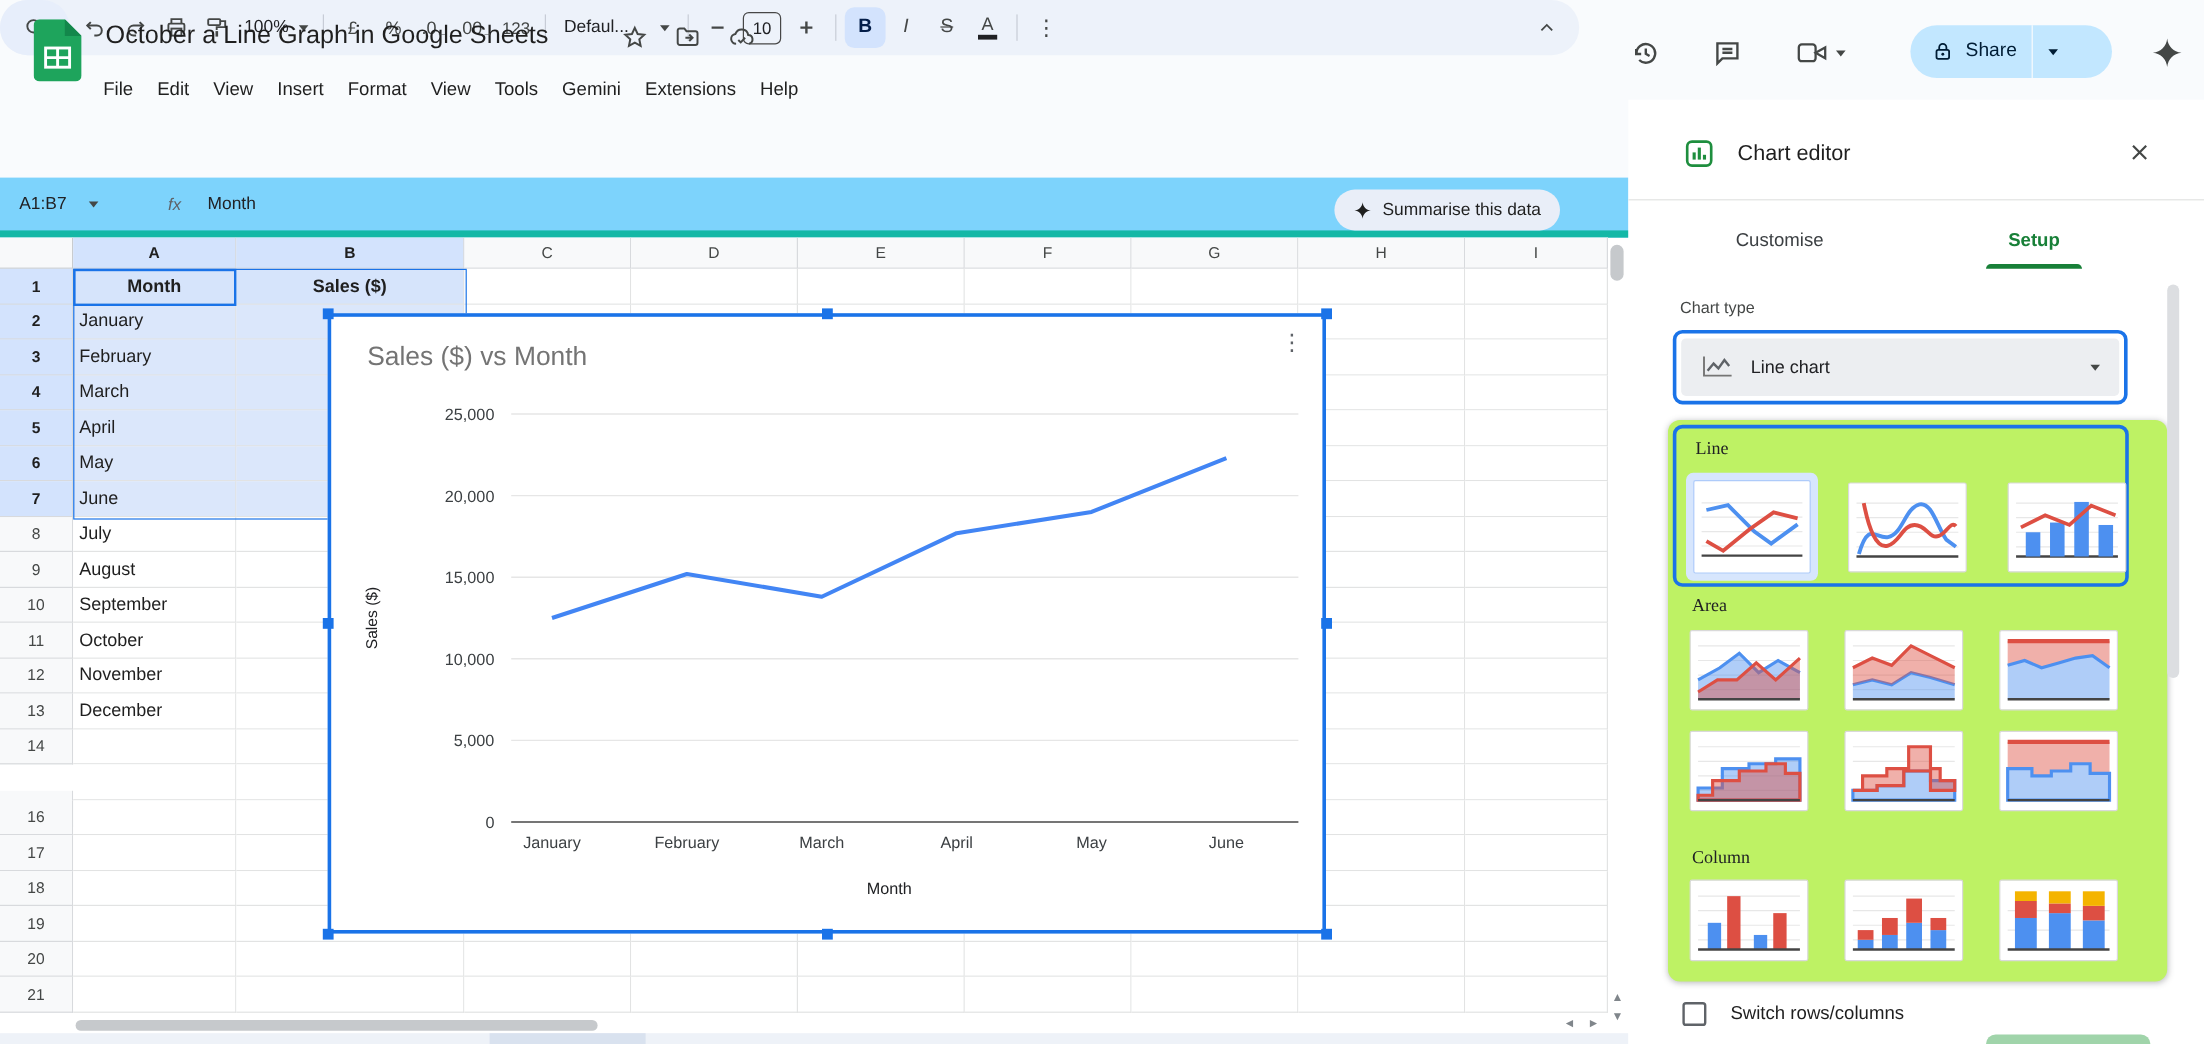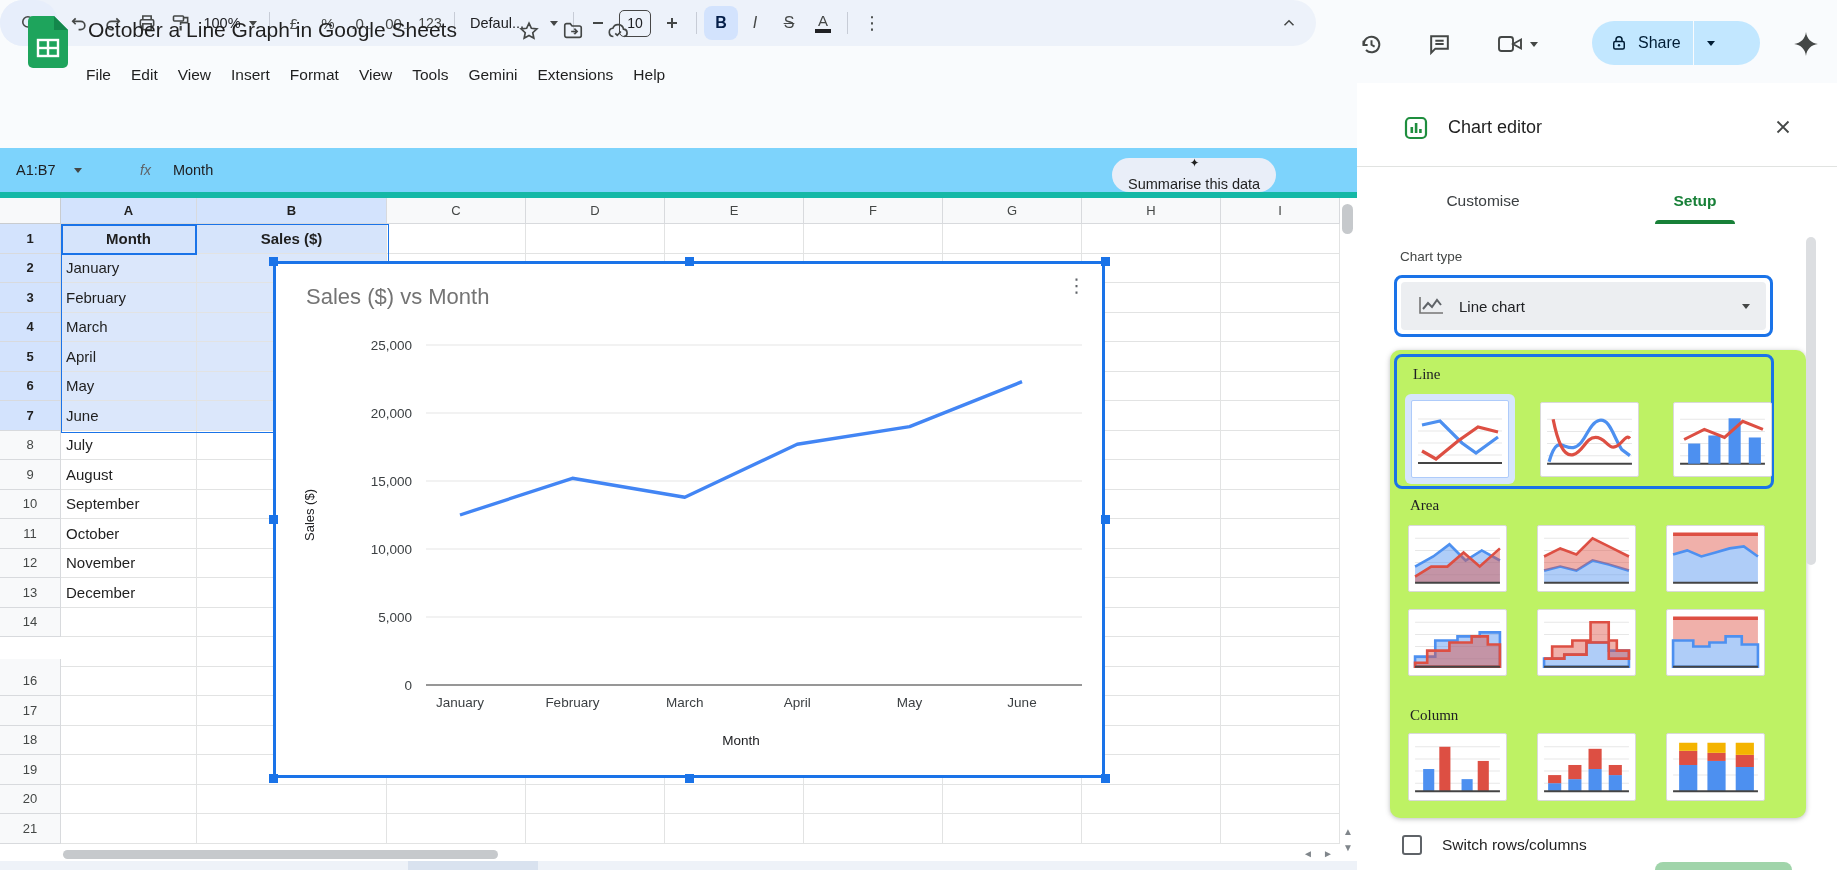--- a/index.html
+++ b/index.html
@@ -28,21 +28,21 @@
   #search-pill{width:58px;height:46px;border-radius:23px;background:#e7eefb;display:flex;align-items:center;justify-content:center;margin-left:-6px;margin-right:4px;color:#444746;}
   #bold-btn{background:#d3e3fd;font-weight:bold;font-size:16px;color:#041e49;}
   #fontsize-box{width:30px;height:25px;border:1.5px solid #474747;border-radius:5px;display:flex;align-items:center;justify-content:center;font-size:14px;color:#202124;margin:0 4px;}
   .dec-arrow{font-size:9px;position:relative;top:4px;color:#444746;}
 
   
   #formulabar{left:0;top:148px;width:1357px;height:50px;background:#7dd3fc;border-bottom:6px solid #14b8a6;display:flex;align-items:center;box-sizing:border-box;}
   #namebox{width:96px;padding-left:16px;font-size:14.5px;color:#202124;display:flex;align-items:center;gap:18px;}
   #fx-label{font-style:italic;color:#5f6368;font-size:14px;margin-left:28px;}
   #formula-value{font-size:14.5px;color:#202124;margin-left:22px;}
-  #summarise-pill{position:absolute;left:1112px;top:10px;height:34px;border-radius:17px;background:#e9eef8;display:flex;align-items:center;gap:9px;padding:0 16px;font-size:14.5px;color:#1f1f1f;flex-direction:column;}
+  #summarise-pill{position:absolute;left:1112px;top:10px;height:34px;border-radius:17px;background:#e9eef8;display:flex;align-items:center;gap:9px;padding:0 16px;font-size:14.5px;color:#1f1f1f;}
 
   
   #grid{left:0;top:198px;width:1340px;height:650px;overflow:hidden;background:#fff;}
   .colhead,.rowhead{position:absolute;background:#f8f9fa;border-right:1px solid #d8dadd;border-bottom:1px solid #d8dadd;display:flex;align-items:center;justify-content:center;font-size:13px;color:#444746;box-sizing:border-box;}
   .colhead.sel,.rowhead.sel{background:#d3e3fd;color:#1f1f1f;font-weight:bold;}
   #corner{position:absolute;left:0;top:0;width:61px;height:26px;background:#f8f9fa;border-right:1px solid #c9cccf;border-bottom:1px solid #c9cccf;box-sizing:border-box;}
   .cell{position:absolute;border-right:1px solid #e2e3e3;border-bottom:1px solid #e2e3e3;box-sizing:border-box;font-size:15px;color:#1f1f1f;display:flex;align-items:center;padding:0 5px;white-space:nowrap;overflow:hidden;background:#fff;}
   .cell.sel{background:#dbe7fb;}
   .cell.hdrcell{font-weight:bold;justify-content:center;background:#d6e4fb;}
   #active-cell{border:2px solid #1a73e8;background:transparent;pointer-events:none;}

